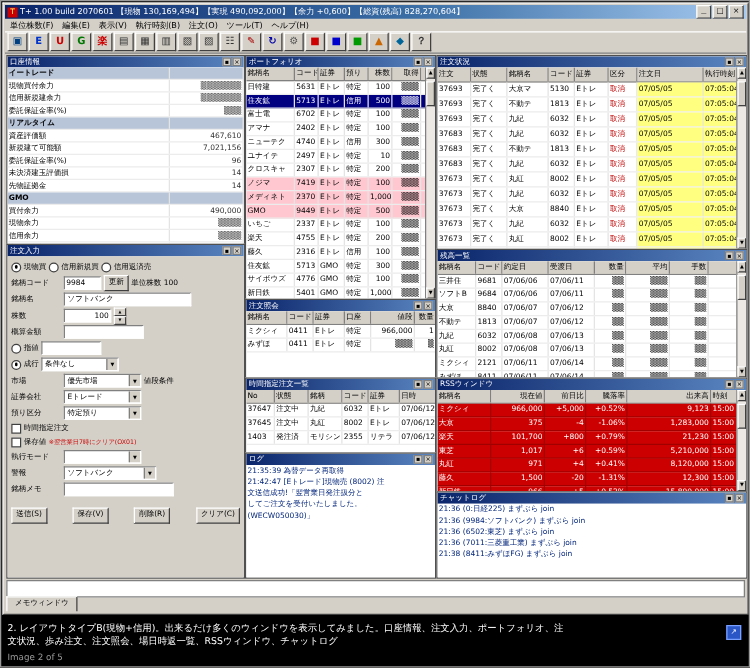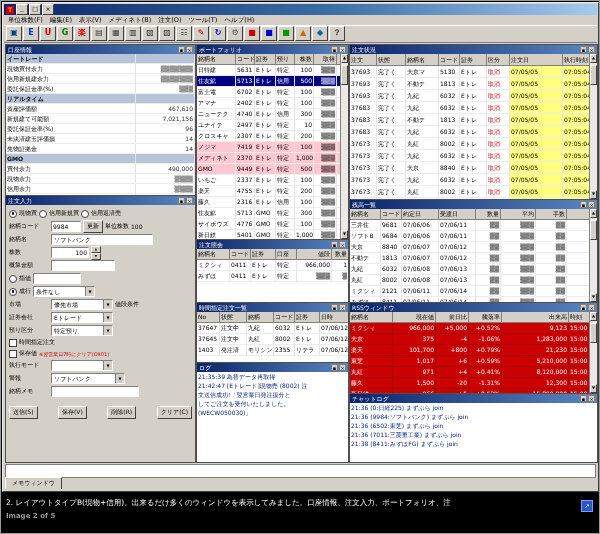--- a/index.html
+++ b/index.html
@@ -82,44 +82,45 @@
   .spincol{display:flex;flex-direction:column;gap:0;}
   .spin{width:8px;height:5px;background:#d4d0c8;border:1px solid;border-color:#fff #404040 #404040 #fff;font-size:3px;line-height:4px;text-align:center;}
   .note{color:#cc0000;font-size:5px;}
   .btnrow{margin-top:8px;justify-content:space-between;}
   
   .memostrip{position:absolute;left:2px;top:461px;right:2px;height:12px;background:#fff;border:1px solid #808080;}
   .tabrow{position:absolute;left:2px;top:474px;right:2px;height:12px;display:flex;align-items:flex-end;}
   .memotab{background:#d4d0c8;border:1px solid;border-color:#fff #404040 #404040 #fff;border-bottom:none;font-size:6px;height:11px;line-height:10px;padding:0 6px;}
   
   .caption{position:absolute;left:5px;top:497px;width:566px;color:#fff;font-size:7.5px;line-height:10px;}
-  .caption .meta{color:#9a9a9a;font-size:7px;margin-top:3px;font-weight:bold;}
+  .caption .meta{color:#9a9a9a;font-size:7px;margin-top:3px;}
   .galicon{position:absolute;right:6px;top:499px;width:10px;height:10px;background:#2a56c6;border:1px solid #7aa0ff;color:#fff;font-size:6px;line-height:9px;text-align:center;}
 </style>
 </head>
 <body>
 
 <div class="frame">
 
   <div class="window">
 
     <div class="titlebar">
       <span class="ticon">T</span>
+      <span class="ttext">T+ 1.00 build 2070601 【現物 130,169,494】【実現 490,092,000】【余力 +0,600】【総資(残高) 828,270,604】</span>
       <span class="winbtns">
         <span class="wb">＿</span>
         <span class="wb">□</span>
         <span class="wb">×</span>
       </span>
     </div>
 
     <div class="menubar">
       <span>単位株数(F)</span>
       <span>編集(E)</span>
       <span>表示(V)</span>
-      <span>メディネト(B)</span>
+      <span>執行時刻(B)</span>
       <span>注文(O)</span>
       <span>ツール(T)</span>
       <span>ヘルプ(H)</span>
     </div>
 
     <div class="toolbar">
         <span class="tbtn" style="color: rgb(0, 64, 128);">▣</span>
         <span class="tbtn" style="color: rgb(0, 51, 204);">E</span>
         <span class="tbtn" style="color: rgb(204, 0, 0);">U</span>
         <span class="tbtn" style="color: rgb(0, 119, 0);">G</span>
@@ -965,17 +966,18 @@
 
     <div class="memostrip"></div>
     <div class="tabrow">
       <span class="memotab">メモウィンドウ</span>
     </div>
 
   </div>
 
   <div class="caption">
     <div>2. レイアウトタイプB(現物+信用)。出来るだけ多くのウィンドウを表示してみました。口座情報、注文入力、ポートフォリオ、注</div>
+    <div>文状況、歩み注文、注文照会、場日時返一覧、RSSウィンドウ、チャットログ</div>
     <div class="meta">Image 2 of 5</div>
   </div>
   <div class="galicon">↗</div>
 
 </div>
 
 </body></html>

